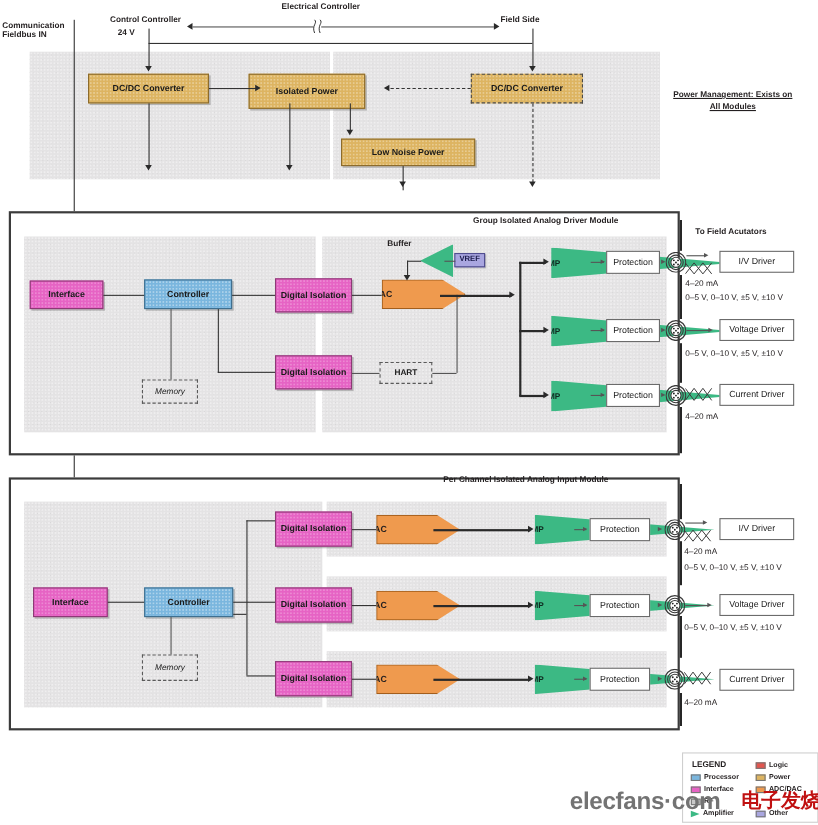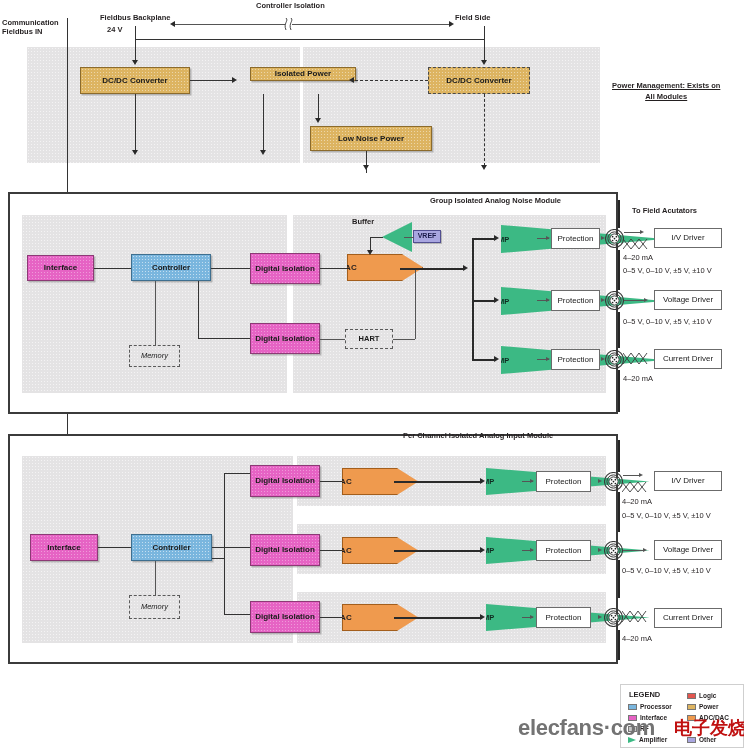--- a/index.html
+++ b/index.html
@@ -208,22 +208,22 @@
 <div id="root">
 
   <div class="panel" style="left:27px;top:47px;width:273px;height:116px;"></div>
   <div class="panel" style="left:303px;top:47px;width:297px;height:116px;"></div>
 
   <div class="lbl" style="left:2px;top:18px;">
     <div>Communication</div>
     <div>Fieldbus IN</div>
   </div>
 
-  <div class="lbl" style="left:256px;top:1px;">Controller Isolation</div>
-  <div class="lbl" style="left:100px;top:13px;">Fieldbus Backplane</div>
+  <div class="lbl" style="left:256px;top:1px;">Electrical Controller</div>
+  <div class="lbl" style="left:100px;top:13px;">Control Controller</div>
   <div class="lbl" style="left:455px;top:13px;">Field Side</div>
   <div class="lbl" style="left:107px;top:25px;">24 V</div>
 
   <div class="lbl" style="left:612px;top:81px;line-height:1.45;text-decoration:underline;">
     <div>Power Management: Exists on</div>
     <div style="text-align:center;">All Modules</div>
   </div>
 
   <div class="ar l" style="left:170px;top:21px;"></div>
   <div class="h thin" style="left:175px;top:24px;width:110px;"></div>
@@ -237,21 +237,21 @@
 
   <div class="v" style="left:67px;top:18px;height:522px;"></div>
 
   <div class="v" style="left:135px;top:26px;height:37px;"></div>
   <div class="ar d" style="left:132px;top:60px;"></div>
   <div class="h" style="left:135px;top:39px;width:349px;"></div>
   <div class="v" style="left:484px;top:26px;height:37px;"></div>
   <div class="ar d" style="left:481px;top:60px;"></div>
 
   <div class="blk gold" style="left:80px;top:67px;width:110px;height:27px;">DC/DC Converter</div>
-  <div class="blk gold" style="left:250px;top:67px;width:106px;height:14px;">Isolated Power</div>
+  <div class="blk gold" style="left:226px;top:67px;width:106px;height:32px;">Isolated Power</div>
   <div class="blk gold dashed" style="left:428px;top:67px;width:102px;height:27px;">DC/DC Converter</div>
   <div class="blk gold" style="left:310px;top:126px;width:122px;height:25px;">Low Noise Power</div>
 
   <div class="h" style="left:190px;top:80px;width:43px;"></div>
   <div class="ar r" style="left:232px;top:77px;"></div>
 
   <div class="h dash" style="left:355px;top:80px;width:73px;"></div>
   <div class="ar l" style="left:349px;top:77px;"></div>
 
   <div class="v" style="left:318px;top:94px;height:25px;"></div>
@@ -263,21 +263,21 @@
   <div class="v" style="left:263px;top:94px;height:57px;"></div>
   <div class="ar d" style="left:260px;top:150px;"></div>
 
   <div class="v" style="left:366px;top:151px;height:22px;"></div>
   <div class="ar d" style="left:363px;top:165px;"></div>
 
   <div class="v dash" style="left:484px;top:94px;height:72px;"></div>
   <div class="ar d" style="left:481px;top:165px;"></div>
 
   <div class="module-frame" style="left:8px;top:192px;width:610px;height:222px;"></div>
-  <div class="lbl" style="left:430px;top:196px;">Group Isolated Analog Noise Module</div>
+  <div class="lbl" style="left:430px;top:196px;">Group Isolated Analog Driver Module</div>
 
   <div class="panel" style="left:22px;top:215px;width:265px;height:178px;"></div>
   <div class="panel" style="left:293px;top:215px;width:313px;height:178px;"></div>
 
   <div class="lbl" style="left:632px;top:206px;">To Field Acutators</div>
 
   <div class="v fat" style="left:618px;top:200px;height:28px;"></div>
   <div class="v fat" style="left:618px;top:250px;height:40px;"></div>
   <div class="v fat" style="left:618px;top:312px;height:36px;"></div>
   <div class="v fat" style="left:618px;top:370px;height:42px;"></div>

